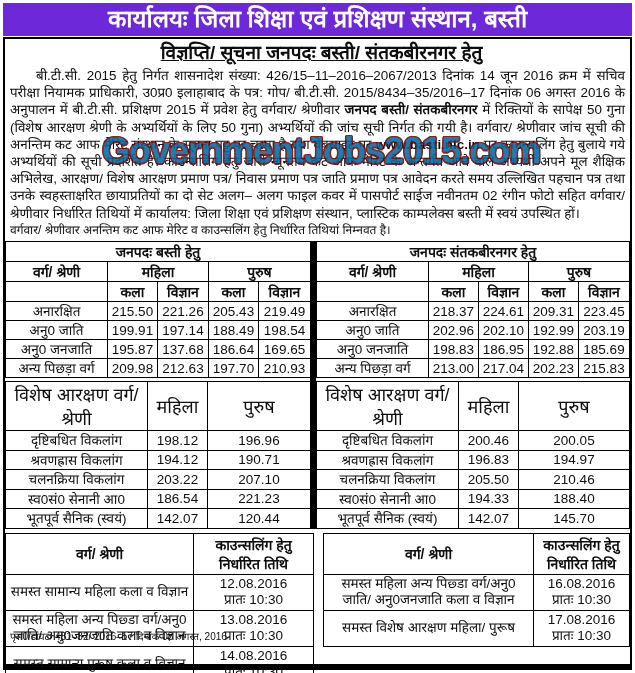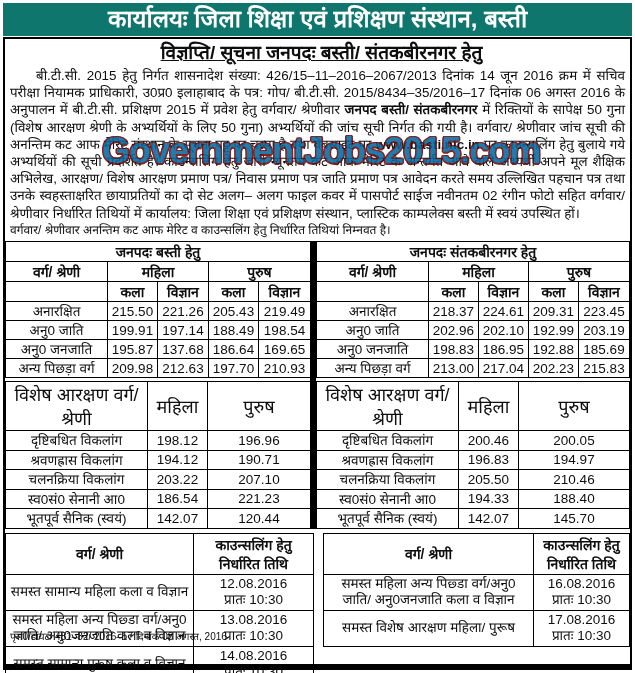--- a/index.html
+++ b/index.html
@@ -2,21 +2,21 @@
 <html><head>
 <meta charset="utf-8">
 <style>
   html,body{margin:0;padding:0;background:#fff;}
   .page{
     position:relative;width:635px;height:673px;background:#fff;
     font-family:"Liberation Sans","DejaVu Sans",sans-serif;color:#0e0e0e;
     box-sizing:border-box;overflow:hidden;
   }
   .titlebar{
-    margin:3px 3px 0 3px;background:#0f766e;color:#fff;text-align:center;
+    margin:3px 3px 0 3px;background:#6d28d9;color:#fff;text-align:center;
     font-weight:800;font-size:24px;line-height:30px;padding:1px 0 2px;
     letter-spacing:0px;
   }
   .content{
     margin:1px 3px 0 3px;border:2px solid #000;border-bottom:6px solid #000;
     height:633px;box-sizing:border-box;position:relative;background:#fff;
   }
   .subtitle{
     text-align:center;font-weight:800;font-size:19px;line-height:25px;
     padding-top:1px;

